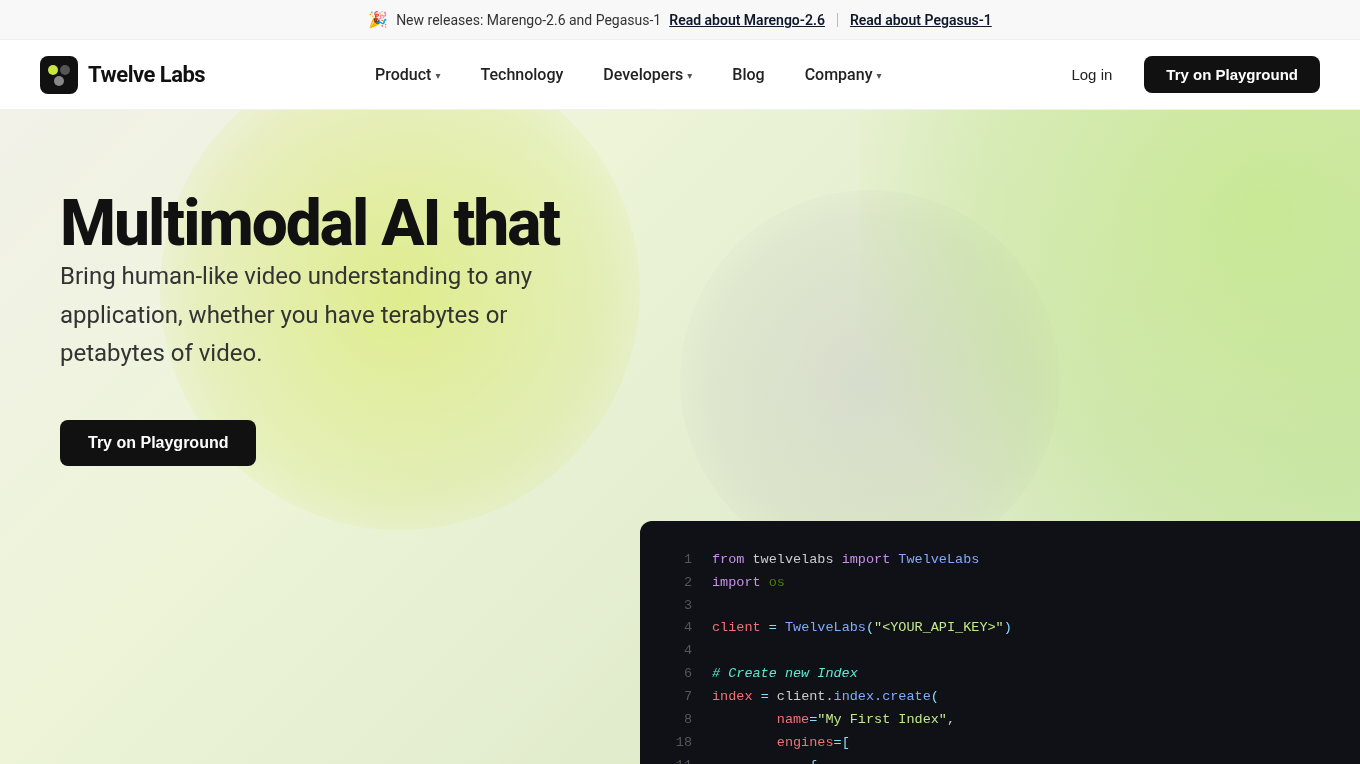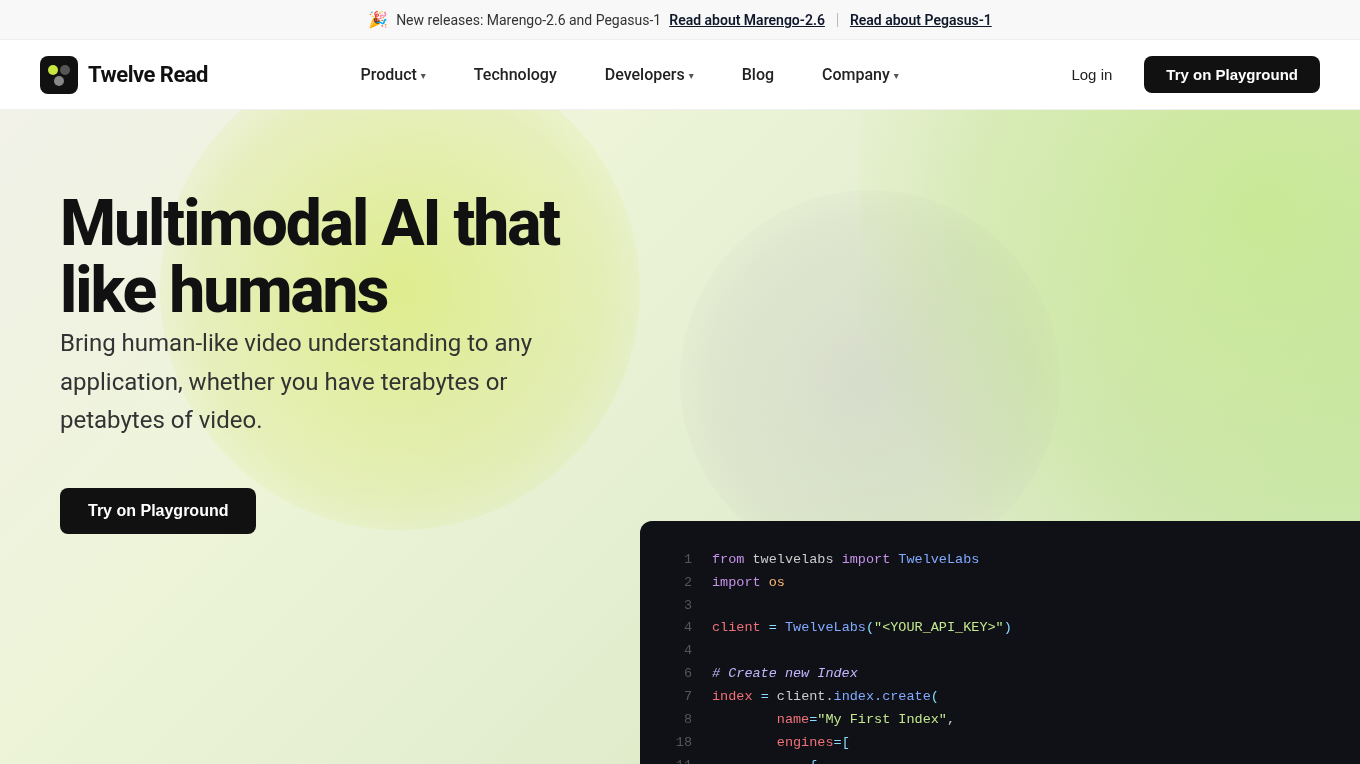--- a/index.html
+++ b/index.html
@@ -72,21 +72,21 @@
     .logo-text {
       font-size: 22px;
       font-weight: 700;
       color: #111;
       letter-spacing: -0.5px;
     }
 
     .nav-links {
       display: flex;
       align-items: center;
-      gap: 16px;
+      gap: 8px;
     }
 
     .nav-item {
       display: flex;
       align-items: center;
       gap: 4px;
       padding: 8px 16px;
       font-size: 16px;
       font-weight: 500;
       color: #222;
@@ -232,27 +232,27 @@
       text-align: right;
     }
 
     .code-content {
       color: #ccc;
     }
 
     .kw-from    { color: #c792ea; }
     .kw-import  { color: #c792ea; }
     .kw-module  { color: #82aaff; }
-    .kw-os      { color: #fdba74; text-align: right; }
+    .kw-os      { color: #4d7c0f; text-align: right; }
     .kw-var     { color: #f07178; }
     .kw-equals  { color: #89ddff; }
     .kw-string  { color: #c3e88d; }
     .kw-method  { color: #82aaff; }
     .kw-paren   { color: #89ddff; }
-    .kw-comment { color: #c4b5fd; font-style: italic; margin-top: 35px; }
+    .kw-comment { color: #5eead4; font-style: italic; margin-top: 35px; }
     .kw-param   { color: #f07178; }
     .kw-brace   { color: #89ddff; }
 
     
     .blob-yellow {
       position: absolute;
       top: -60px;
       left: 160px;
       width: 480px;
       height: 480px;
@@ -309,21 +309,21 @@
 
 <nav>
   <div class="nav-logo">
 
     <svg class="logo-icon" viewBox="0 0 38 38" fill="none" xmlns="http://www.w3.org/2000/svg">
       <rect width="38" height="38" rx="8" fill="#111"></rect>
       <circle cx="13" cy="14" r="5" fill="#c8e640"></circle>
       <circle cx="25" cy="14" r="5" fill="#555"></circle>
       <circle cx="19" cy="25" r="5" fill="#888"></circle>
     </svg>
-    <span class="logo-text">Twelve Read</span>
+    <span class="logo-text">Twelve Labs</span>
   </div>
 
   <div class="nav-links">
     <div class="nav-item">
       <span>Product</span>
       <span class="chevron">▾</span>
     </div>
     <div class="nav-item">
       <span>Technology</span>
     </div>
@@ -351,21 +351,20 @@
   <div class="hero-bg">
     <div class="hero-bg-main"></div>
     <div class="blob-yellow"></div>
     <div class="blob-gray"></div>
     <div class="blob-green"></div>
   </div>
 
   <div class="hero-left">
     <h1 class="hero-title">
       <span class="line1">Multimodal AI that</span>
-      <span class="line3">like humans</span>
     </h1>
     <p class="hero-subtitle">Bring human-like video understanding to any application, whether you have terabytes or petabytes of video.</p>
     <button class="btn-playground-hero">Try on Playground</button>
   </div>
 
   <div class="hero-right">
     <div class="code-panel" id="code-panel">
     <div class="code-line"><span class="line-num">1</span><span class="code-content"><span class="kw-from">from</span><span> twelvelabs </span><span class="kw-import">import</span><span> </span><span class="kw-module">TwelveLabs</span></span></div>
         <div class="code-line"><span class="line-num">2</span><span class="code-content"><span class="kw-import">import</span><span> </span><span class="kw-os">os</span></span></div>
         <div class="code-line"><span class="line-num">3</span><span class="code-content">&nbsp;</span></div>

